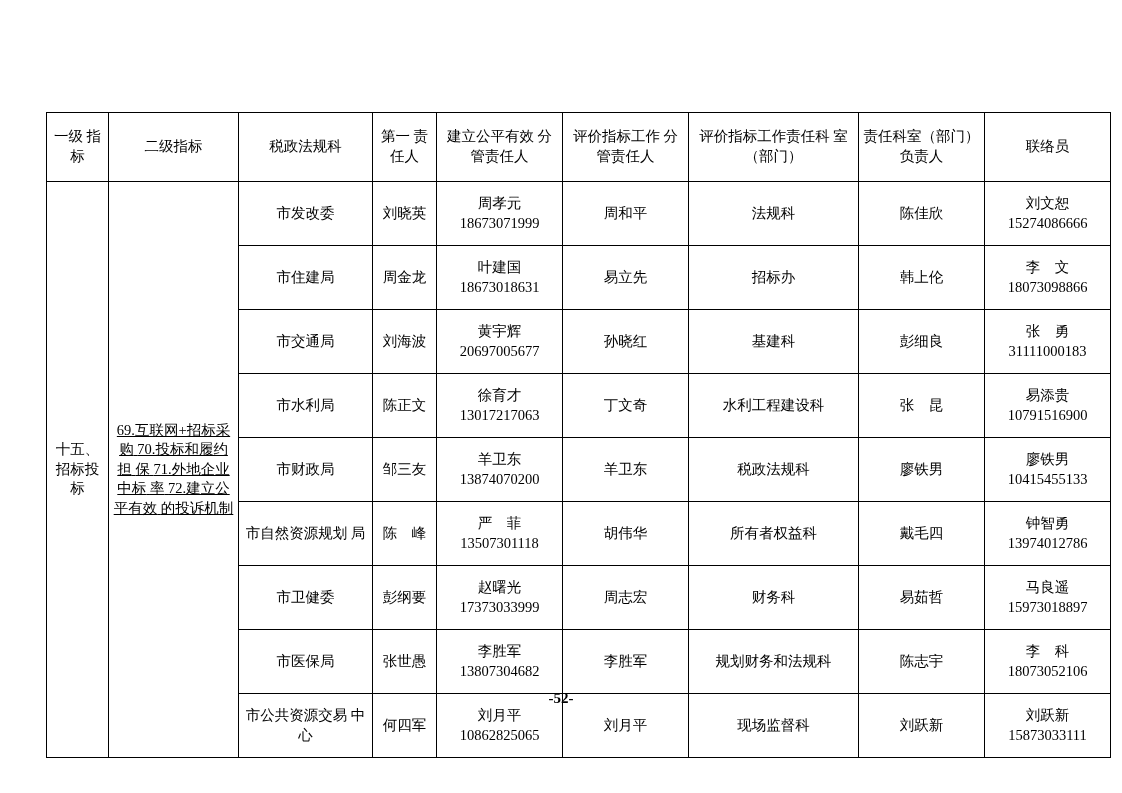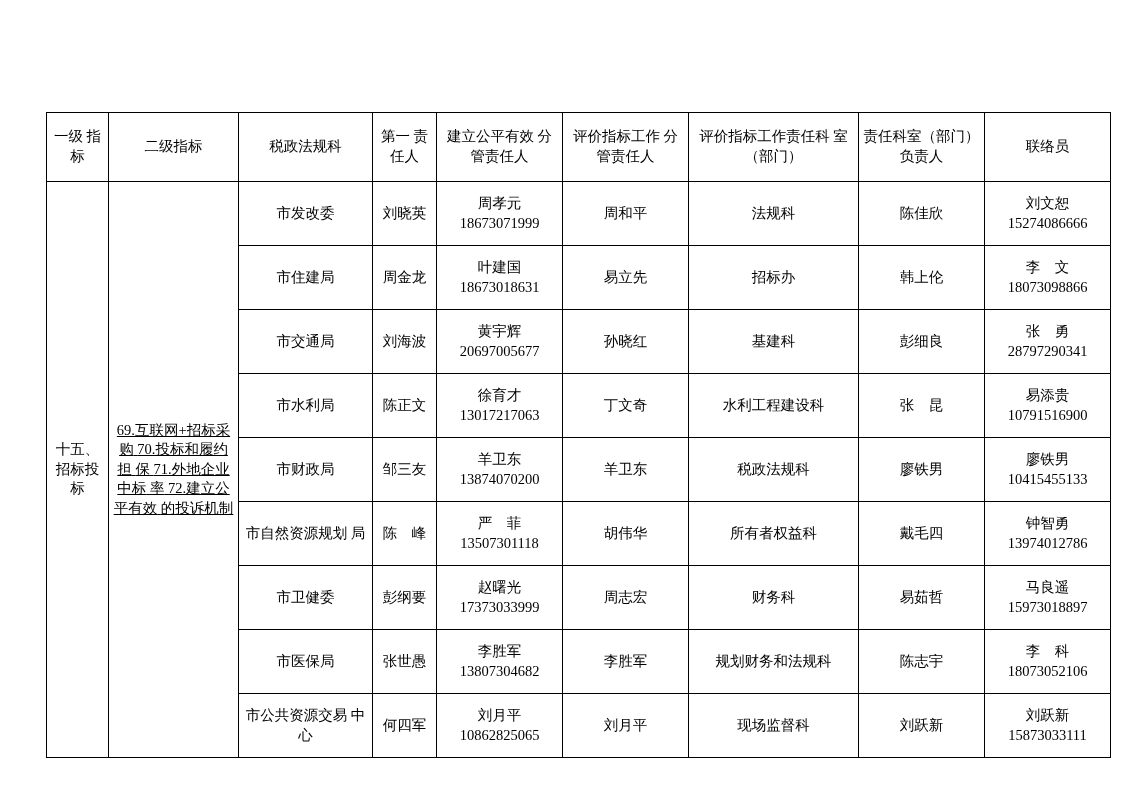--- a/index.html
+++ b/index.html
@@ -197,21 +197,21 @@
           <td>刘海波</td>
           <td>
             <span class="nm">黄宇辉</span>
             <span class="ph">20697005677</span>
           </td>
           <td>孙晓红</td>
           <td>基建科</td>
           <td>彭细良</td>
           <td>
             <span class="nm">张　勇</span>
-            <span class="ph">28797290341</span>
+            <span class="ph">31111000183</span>
           </td>
         </tr>
 
         <tr>
           <td>
             <span>市水利局</span>
           </td>
           <td>陈正文</td>
           <td>
             <span class="nm">徐育才</span>
@@ -314,14 +314,15 @@
           <td>刘跃新</td>
           <td>
             <span class="nm">刘跃新</span>
             <span class="ph">15873033111</span>
           </td>
         </tr>
       </tbody>
     </table>
   </div>
 
+  <div class="footer-page">-52-</div>
 
 </div>
 
 </body></html>

